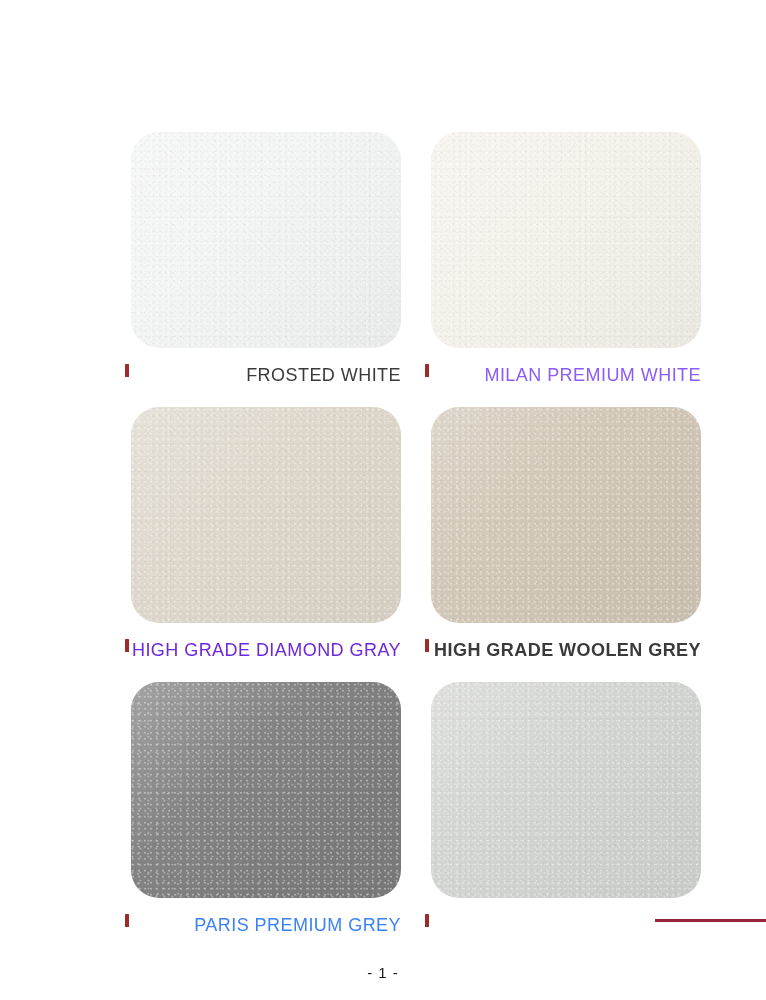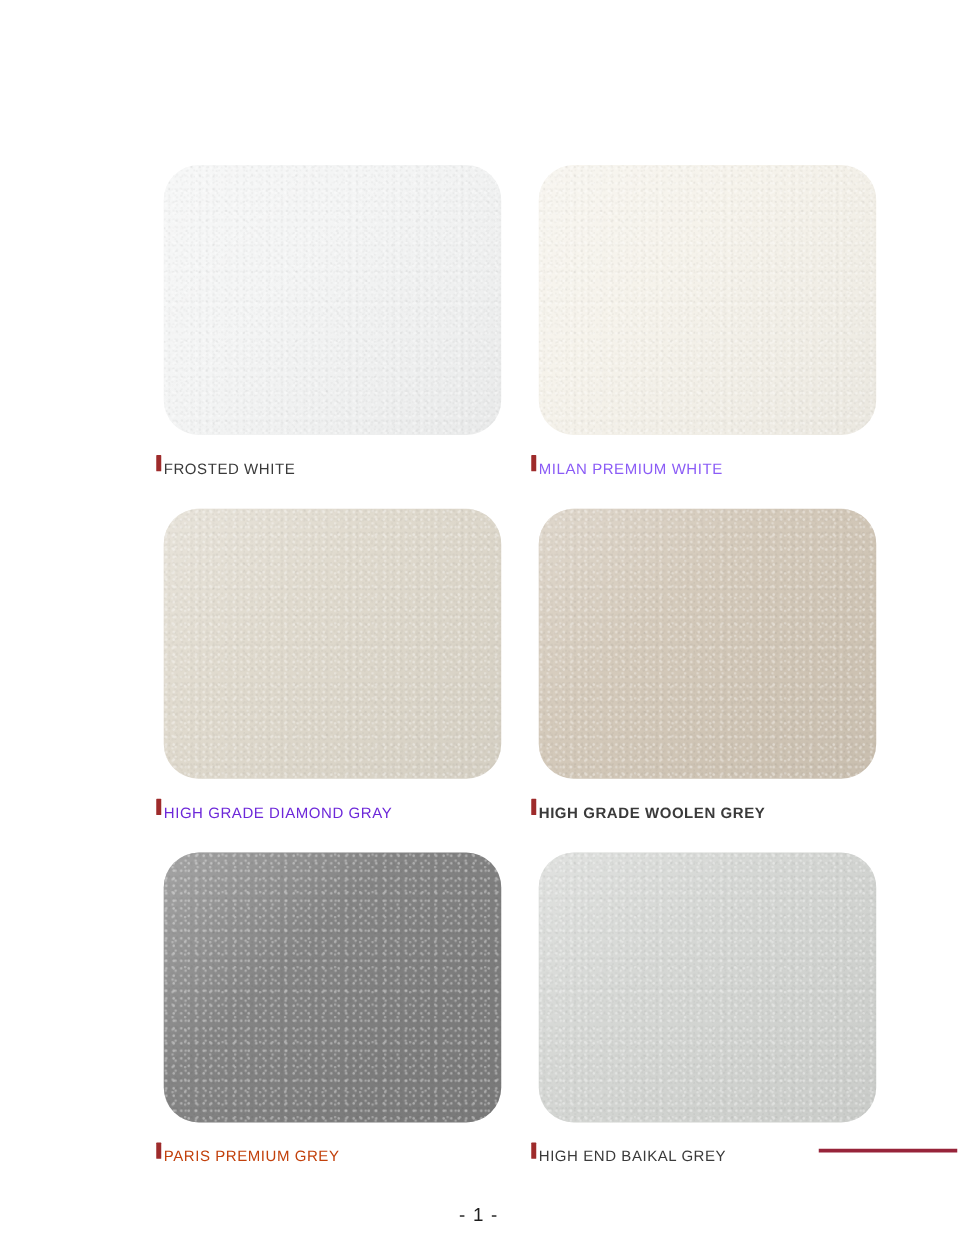--- a/index.html
+++ b/index.html
@@ -96,22 +96,22 @@
     left: -6px;
     top: 4px;
     width: 4px;
     height: 13px;
     background: #9e2b2b;
     border-radius: 0.5px;
   }
 
   .swatch-label {
     width: 100%;
-    text-align: left;
-    font-size: 12px;
+    text-align: right;
+    font-size: 18px;
     letter-spacing: 0.45px;
     color: #3a3a3a;
     white-space: nowrap;
   }
 
   
   .accent-rule {
     position: absolute;
     left: 655px;
     top: 919px;
@@ -187,33 +187,32 @@
     </div>
 
     <div class="swatch-cell">
       <div class="swatch-chip" style="background-color: rgb(126, 126, 126);">
         <div class="sheen"></div>
         <div class="grain"></div>
         <div class="grain-light"></div>
       </div>
       <div class="swatch-caption">
         <span class="tick" style="background: rgb(158, 43, 43);"></span>
-        <span class="swatch-label" style="color: #c2410c;">PARIS PREMIUM GREY</span>
+        <span class="swatch-label" style="color: #3b82f6;">PARIS PREMIUM GREY</span>
       </div>
     </div>
 
     <div class="swatch-cell">
       <div class="swatch-chip" style="background-color: rgb(211, 213, 210);">
         <div class="sheen"></div>
         <div class="grain"></div>
         <div class="grain-light"></div>
       </div>
       <div class="swatch-caption">
         <span class="tick" style="background: rgb(158, 43, 43);"></span>
-        <span class="swatch-label" style="color: rgb(58, 58, 58);">HIGH END BAIKAL GREY</span>
       </div>
     </div>
 
   </div>
 
   <div class="accent-rule" style="background: rgb(151, 36, 58);"></div>
 
   <div class="page-number">- 1 -</div>
 
 </div>

